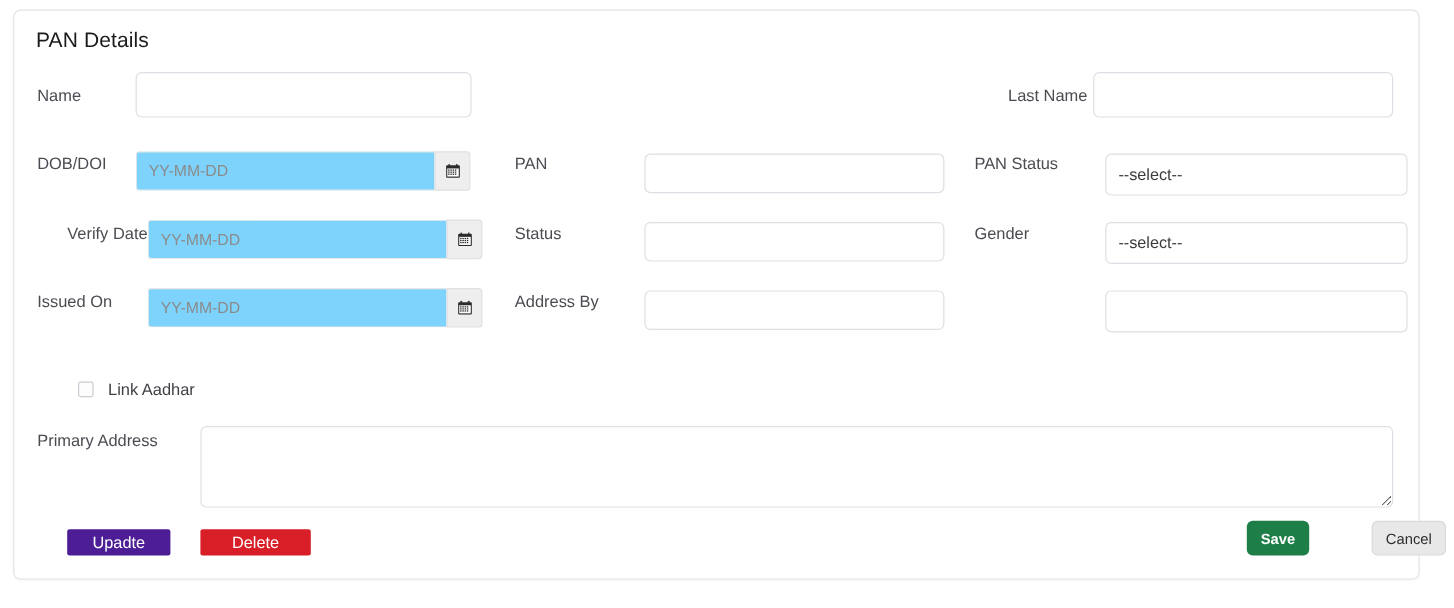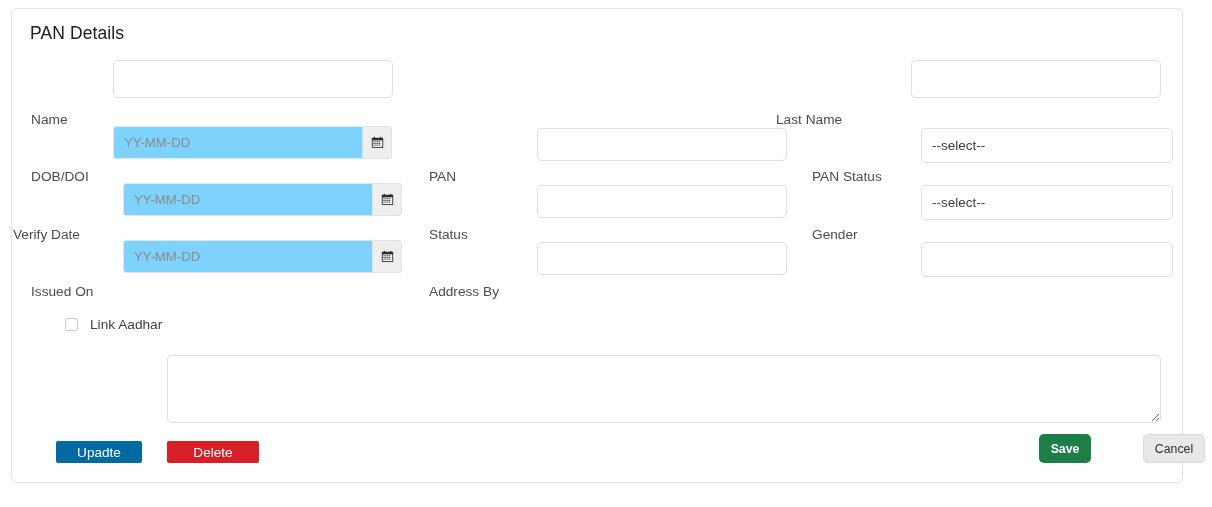--- a/index.html
+++ b/index.html
@@ -39,21 +39,20 @@
     color: #1b1b1b;
     letter-spacing: .1px;
   }
 
   
   .lbl {
     position: absolute;
     font-size: 13.7px;
     color: #4b4b52;
     line-height: 19px;
-    margin-top: 40px;
   }
 
   
   .txt {
     position: absolute;
     box-sizing: border-box;
     background: #ffffff;
     border: 1px solid #dcdfe3;
     border-radius: 5px;
     font-size: 13.5px;
@@ -155,21 +154,21 @@
     box-sizing: border-box;
     border: none;
     cursor: pointer;
     font-family: "Liberation Sans", sans-serif;
     display: flex;
     align-items: center;
     justify-content: center;
     padding: 0;
   }
   .btn-update {
-    background: #0369a1;
+    background: #4c1d95;
     color: #ffffff;
     font-size: 13.6px;
     border-radius: 2px;
   }
   .btn-delete {
     background: #d81f28;
     color: #ffffff;
     font-size: 13.6px;
     border-radius: 2px;
   }
@@ -194,21 +193,21 @@
 
 <div id="screen">
 
   <div class="card">
 
     <div class="card-title">PAN Details</div>
 
     <div class="lbl" style="left:19px; top:61px; width:100px;">Name</div>
     <input class="txt" style="left: 101px; top: 51px; width: 280px; height: 38px;" type="text" placeholder="">
 
-    <div class="lbl" style="left:764px; top:61px; width:110px; text-align:left;">Last Name</div>
+    <div class="lbl" style="left:828px; top:61px; width:110px; text-align:left;">Last Name</div>
     <input class="txt" style="left: 899px; top: 51px; width: 250px; height: 38px;" type="text" placeholder="">
 
     <div class="lbl" style="left:19px; top:118px; width:100px;">DOB/DOI</div>
     <div class="datewrap" style="left:101px; top:117px; width:279px;">
       <input class="dinput" type="text" placeholder="YY-MM-DD" style="">
       <button class="dbtn">
         <svg class="cal-ico" width="13" height="13" viewBox="0 0 16 16">
           <rect x="1" y="2.2" width="14" height="12.6" rx="1" fill="#2b2b2b"></rect>
           <rect x="2.1" y="5.4" width="11.8" height="8.3" fill="#ffffff"></rect>
           <g fill="#2b2b2b">
@@ -232,21 +231,21 @@
     </div>
 
     <div class="lbl" style="left:417px; top:118px; width:100px;">PAN</div>
     <input class="txt" style="left: 525px; top: 119px; width: 250px; height: 33px;" type="text" placeholder="">
 
     <div class="lbl" style="left:800px; top:118px; width:120px;">PAN Status</div>
     <div class="sel" style="left:909px; top:119px; width:252px; height:35px;">
       <span>--select--</span>
     </div>
 
-    <div class="lbl" style="left:1px; top:176px; width:110px;">Verify Date</div>
+    <div class="lbl" style="left:1px; top:176px; width:110px;text-align:right;">Verify Date</div>
     <div class="datewrap" style="left:111px; top:174px; width:279px;">
       <input class="dinput" type="text" placeholder="YY-MM-DD" style="">
       <button class="dbtn">
         <svg class="cal-ico" width="13" height="13" viewBox="0 0 16 16">
           <rect x="1" y="2.2" width="14" height="12.6" rx="1" fill="#2b2b2b"></rect>
           <rect x="2.1" y="5.4" width="11.8" height="8.3" fill="#ffffff"></rect>
           <g fill="#2b2b2b">
             <rect x="3" y="6.4" width="1.5" height="1.3"></rect>
               <rect x="5.3" y="6.4" width="1.5" height="1.3"></rect>
             <rect x="7.6" y="6.4" width="1.5" height="1.3"></rect>
@@ -304,20 +303,21 @@
     <div class="lbl" style="left:417px; top:233px; width:110px;">Address By</div>
     <input class="txt" style="left: 525px; top: 233px; width: 250px; height: 33px;" type="text" placeholder="">
 
     <input class="txt" style="left: 909px; top: 233px; width: 252px; height: 35px;" type="text" placeholder="">
 
     <div class="cbrow" style="left:21px; top:308px;">
       <span class="cbox"></span>
       <span class="cblabel">Link Aadhar</span>
     </div>
 
+    <div class="lbl" style="left:19px; top:349px; width:160px;">Primary Address</div>
     <textarea class="ta" style="left: 155px; top: 346px; width: 994px; height: 68px;" placeholder=""></textarea>
 
     <button class="btn btn-update" style="left:44px; top:432px; width:86px; height:22px;">Upadte</button>
     <button class="btn btn-delete" style="left:155px; top:432px; width:92px; height:22px;">Delete</button>
 
     <button class="btn btn-save" style="left:1027px; top:425px; width:52px; height:29px;">Save</button>
     <button class="btn btn-cancel" style="left:1086px; top:425px; width:62px; height:29px;">Cancel</button>
 
   </div>
 </div>

